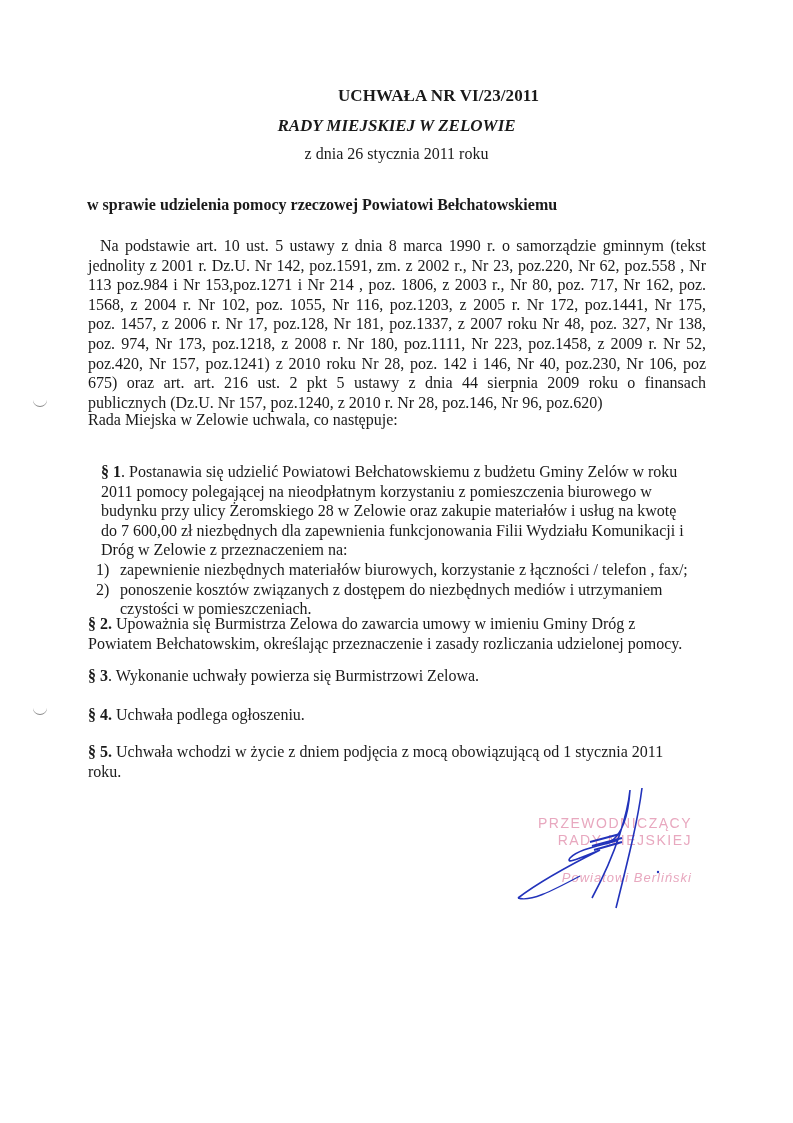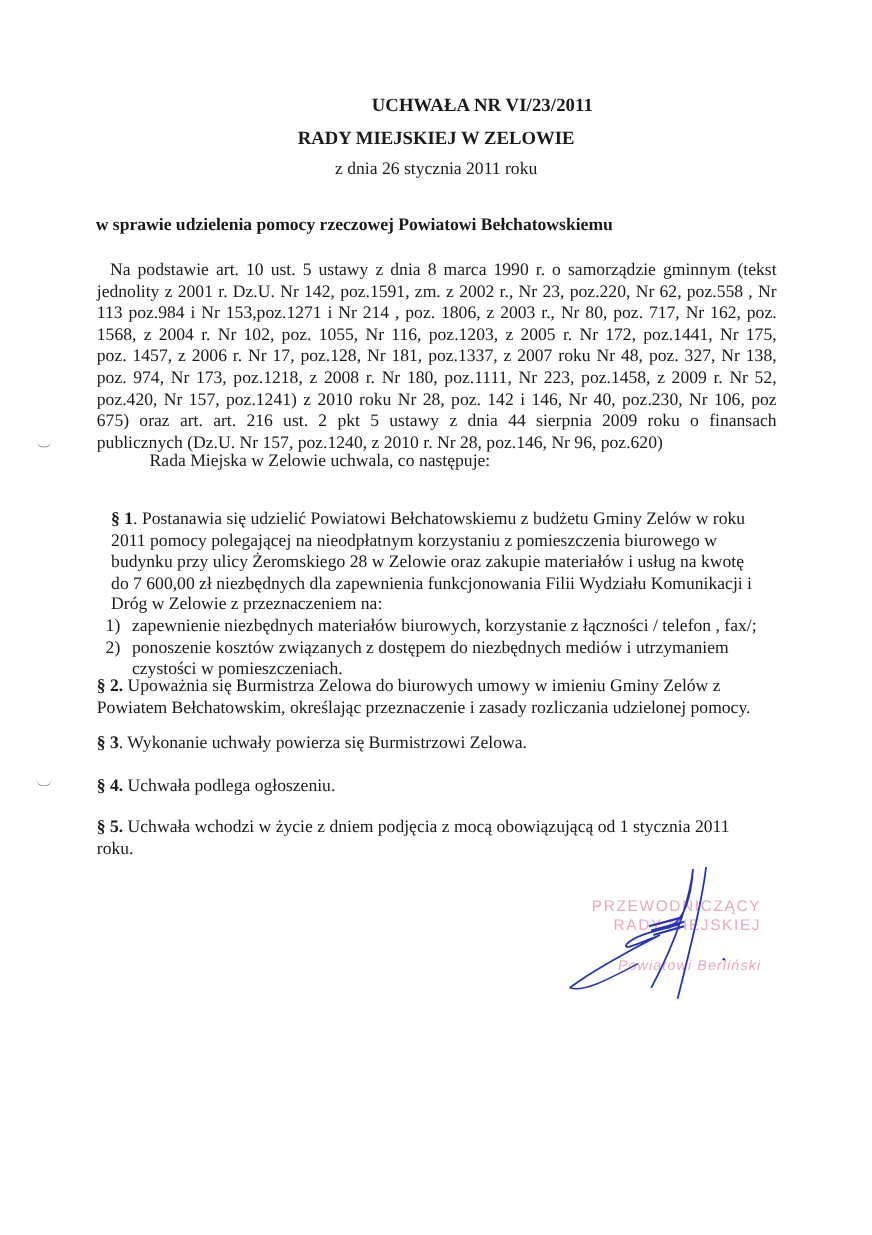--- a/index.html
+++ b/index.html
@@ -4,31 +4,31 @@
   <style>
     html, body { margin: 0; padding: 0; background: #ffffff; }
     body {
       width: 793px; height: 1123px; position: relative; overflow: hidden;
       font-family: "Liberation Serif", "DejaVu Serif", serif;
       color: #1a1a1a;
     }
     .page { position: absolute; left: 0; top: 0; width: 793px; height: 1123px; }
     .center { position: absolute; left: 0; width: 793px; text-align: center; }
     .title { top: 86px; font-size: 17px; font-weight: bold; letter-spacing: 0.1px; padding-left: 42px; }
-    .subtitle { top: 116px; font-size: 17px; font-weight: bold; }
+    .subtitle { top: 116px; font-size: 17px; font-weight: bold; font-style: italic; }
     .date { top: 145px; font-size: 16px; }
     .subject { position: absolute; left: 87px; top: 172px; font-size: 16px; font-weight: bold; margin-top: 24px; }
     .preamble {
       position: absolute; left: 88px; top: 236px; width: 618px;
       font-size: 16px; line-height: 19.6px; text-align: justify;
     }
     .preamble .line { display: block; text-align: justify; text-align-last: justify; white-space: nowrap; }
     .preamble .line.last { text-align-last: left; }
     .preamble .indent { padding-left: 12px; }
-    .rada { position: absolute; left: 88px; top: 411px; font-size: 16px; margin-left: 48px; }
+    .rada { position: absolute; left: 88px; top: 411px; font-size: 16px; }
     .para { position: absolute; font-size: 16px; line-height: 19.6px; }
     .p1 { left: 101px; top: 462px; width: 600px; }
     .p1 .l { display: block; white-space: nowrap; }
     .list { position: absolute; left: 96px; top: 560px; font-size: 16px; line-height: 19.6px; }
     .list .item { display: block; white-space: nowrap; }
     .list .num { display: inline-block; width: 24px; }
     .list .cont { padding-left: 24px; }
     .p2 { left: 88px; top: 614px; }
     .p2 .l { display: block; white-space: nowrap; }
     .p3 { left: 88px; top: 666px; }
@@ -81,21 +81,21 @@
     <span class="l">Dróg  w Zelowie z przeznaczeniem na:</span>
   </div>
 
   <div class="list">
     <span class="item"><span class="num">1)</span><span>zapewnienie niezbędnych materiałów biurowych, korzystanie z łączności / telefon , fax/;</span></span>
     <span class="item"><span class="num">2)</span><span>ponoszenie kosztów związanych z dostępem do niezbędnych mediów i utrzymaniem</span></span>
     <span class="item cont">czystości w pomieszczeniach.</span>
   </div>
 
   <div class="para p2">
-    <span class="l"><span class="sect">§ 2.</span><span>  Upoważnia się Burmistrza Zelowa do biurowych umowy w imieniu Gminy Zelów z</span></span>
+    <span class="l"><span class="sect">§ 2.</span><span>  Upoważnia się Burmistrza Zelowa do zawarcia umowy w imieniu Gminy Dróg z</span></span>
     <span class="l">Powiatem Bełchatowskim, określając przeznaczenie i zasady rozliczania udzielonej pomocy.</span>
   </div>
 
   <div class="para p3">
     <span class="sect">§ 3</span><span>. Wykonanie uchwały powierza się Burmistrzowi Zelowa.</span>
   </div>
 
   <div class="mark" style="left:33px; top:708px;"></div>
 
   <div class="para p4">

